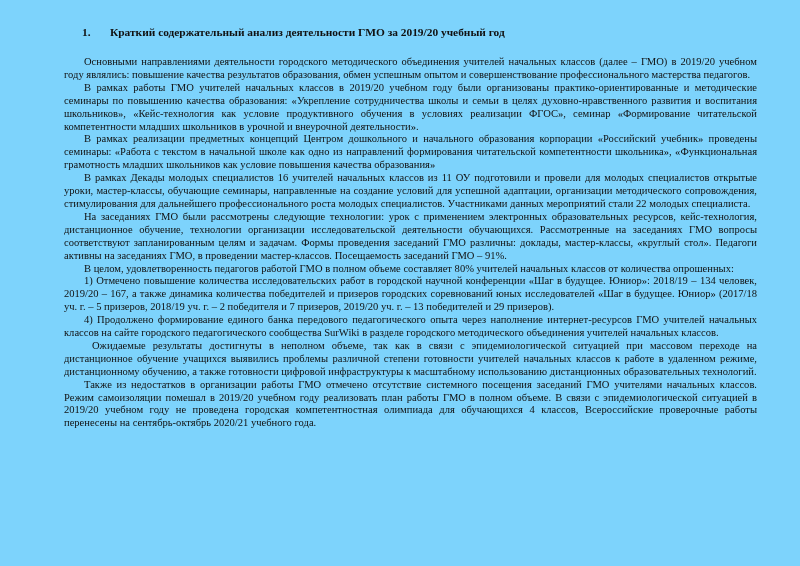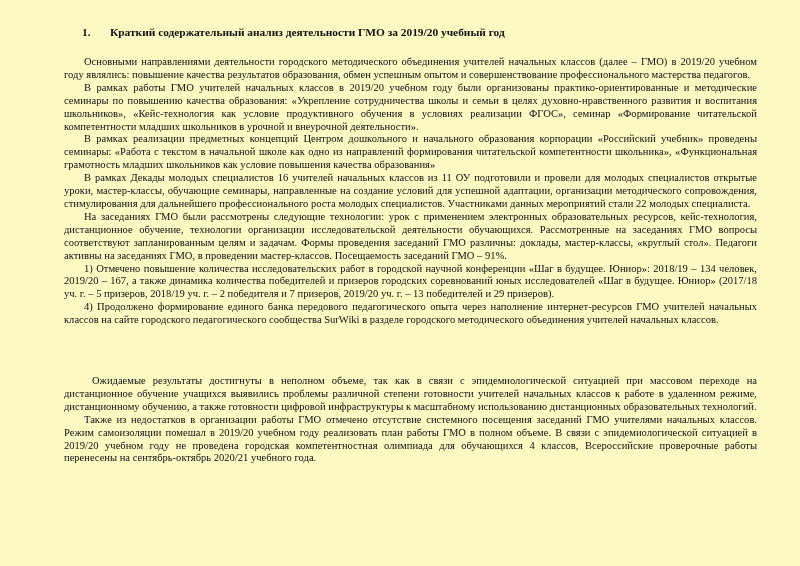--- a/index.html
+++ b/index.html
@@ -1,45 +1,46 @@
 <!DOCTYPE html>
 <html><head>
 <meta charset="utf-8">
 <style>
   html, body { margin: 0; padding: 0; background: #ffffff; }
   body { width: 800px; height: 566px; overflow: hidden; position: relative; }
   .page {
     position: absolute; left: 0; top: 0; width: 800px; height: 566px;
-    background: #fef9c3; color: #111111;
+    background: #7dd3fc; color: #111111;
     font-family: "Liberation Serif", "DejaVu Serif", serif;
   }
   .heading {
     position: absolute; left: 82px; top: 26px;
     font-size: 11.4px; font-weight: bold; white-space: nowrap;
   }
   .heading .num { display: inline-block; width: 28px; }
   .body {
     position: absolute; left: 64px; top: 56px; width: 693px;
     font-size: 10.55px; line-height: 12.9px; text-align: justify;
   }
   .body p { margin: 0; text-indent: 20px; }
-  .body p.ind2 { text-indent: 28px; margin-top: 48px; }
+  .body p.ind2 { text-indent: 28px; }
 </style>
 </head>
 <body>
 
 <div class="page">
   <div class="heading">
     <span class="num">1.</span><span>Краткий содержательный анализ деятельности ГМО за 2019/20 учебный год</span>
   </div>
 
   <div class="body">
     <p>Основными направлениями деятельности городского методического объединения учителей начальных классов (далее – ГМО) в 2019/20 учебном году являлись: повышение качества результатов образования, обмен успешным опытом и совершенствование профессионального мастерства педагогов.</p>
     <p>В рамках работы ГМО учителей начальных классов в 2019/20 учебном году были организованы практико-ориентированные и методические семинары по повышению качества образования: «Укрепление сотрудничества школы и семьи в целях духовно-нравственного развития и воспитания школьников», «Кейс-технология как условие продуктивного обучения в условиях реализации ФГОС», семинар «Формирование читательской компетентности младших школьников в урочной и внеурочной деятельности».</p>
     <p>В рамках реализации предметных концепций Центром дошкольного и начального образования корпорации «Российский учебник» проведены семинары: «Работа с текстом в начальной школе как одно из направлений формирования читательской компетентности школьника», «Функциональная грамотность младших школьников как условие повышения качества образования»</p>
     <p>В рамках Декады молодых специалистов 16 учителей начальных классов из 11 ОУ подготовили и провели для молодых специалистов открытые уроки, мастер-классы, обучающие семинары, направленные на создание условий для успешной адаптации, организации методического сопровождения, стимулирования  для дальнейшего профессионального роста молодых специалистов. Участниками данных мероприятий стали 22 молодых специалиста.</p>
     <p>На заседаниях ГМО были рассмотрены следующие технологии: урок с применением электронных образовательных ресурсов, кейс-технология, дистанционное обучение, технологии организации исследовательской деятельности обучающихся. Рассмотренные на заседаниях ГМО вопросы соответствуют запланированным целям и задачам. Формы проведения заседаний ГМО различны: доклады, мастер-классы, «круглый стол». Педагоги активны на заседаниях ГМО, в проведении мастер-классов. Посещаемость заседаний ГМО – 91%.</p>
+    <p>В целом, удовлетворенность педагогов работой ГМО в полном объеме составляет 80% учителей начальных классов от количества опрошенных:</p>
     <p>1) Отмечено повышение количества исследовательских работ в городской научной конференции «Шаг в будущее. Юниор»: 2018/19 – 134 человек, 2019/20 – 167, а также динамика количества победителей и призеров городских соревнований юных исследователей «Шаг в будущее. Юниор» (2017/18 уч. г. – 5 призеров, 2018/19 уч. г. – 2 победителя и 7 призеров, 2019/20 уч. г. – 13 победителей и 29 призеров).</p>
     <p>4) Продолжено формирование единого банка передового педагогического опыта через наполнение интернет-ресурсов ГМО учителей начальных классов на сайте городского педагогического сообщества SurWiki в разделе городского методического объединения учителей начальных классов.</p>
     <p class="ind2">Ожидаемые результаты достигнуты в неполном объеме, так как в связи с эпидемиологической ситуацией при массовом переходе на дистанционное обучение учащихся выявились проблемы различной степени готовности учителей начальных классов к работе в удаленном режиме, дистанционному обучению, а также готовности цифровой инфраструктуры к масштабному использованию дистанционных образовательных технологий.</p>
     <p>Также из недостатков в организации работы ГМО отмечено отсутствие системного посещения заседаний ГМО учителями начальных классов. Режим самоизоляции помешал в 2019/20 учебном году реализовать план работы ГМО в полном объеме. В связи с эпидемиологической ситуацией в 2019/20 учебном году не проведена городская компетентностная олимпиада для обучающихся 4 классов, Всероссийские проверочные работы перенесены на сентябрь-октябрь 2020/21 учебного года.</p>
   </div>
 </div>
 
 </body></html>

